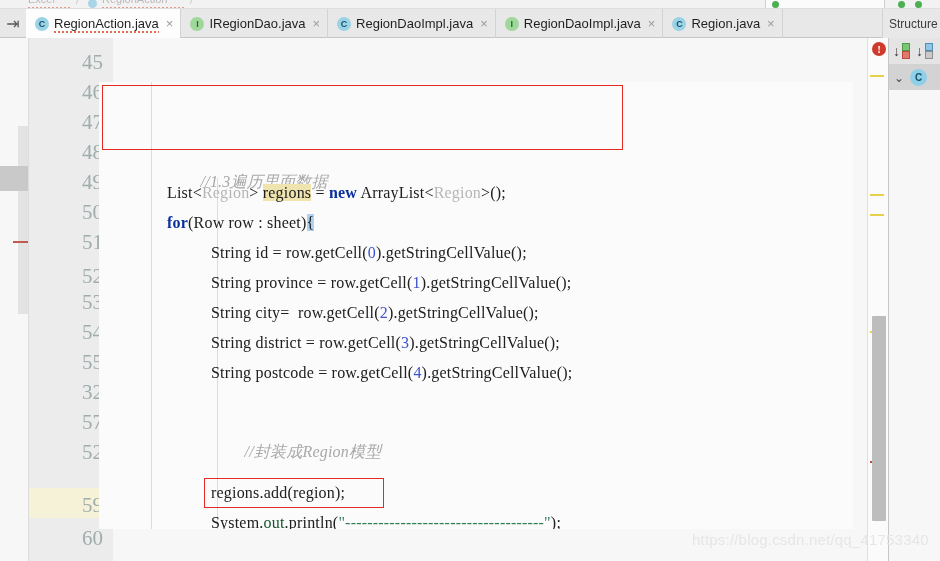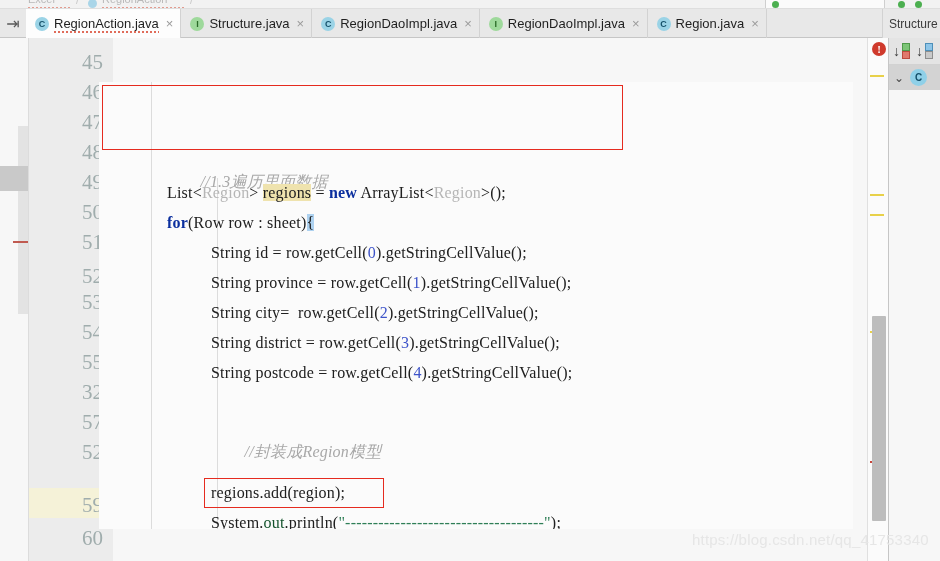--- a/index.html
+++ b/index.html
@@ -282,21 +282,21 @@
     <div class="tab-nav-btn">⇥</div>
 
     <div class="tab active">
       <span class="file-icon c">C</span>
       <span class="tab-label">RegionAction.java</span>
       <span class="tab-close">×</span>
     </div>
 
     <div class="tab">
       <span class="file-icon i">I</span>
-      <span class="tab-label">Structure.java</span>
+      <span class="tab-label">IRegionDao.java</span>
       <span class="tab-close">×</span>
     </div>
 
     <div class="tab">
       <span class="file-icon c">C</span>
       <span class="tab-label">RegionDaoImpl.java</span>
       <span class="tab-close">×</span>
     </div>
 
     <div class="tab">

